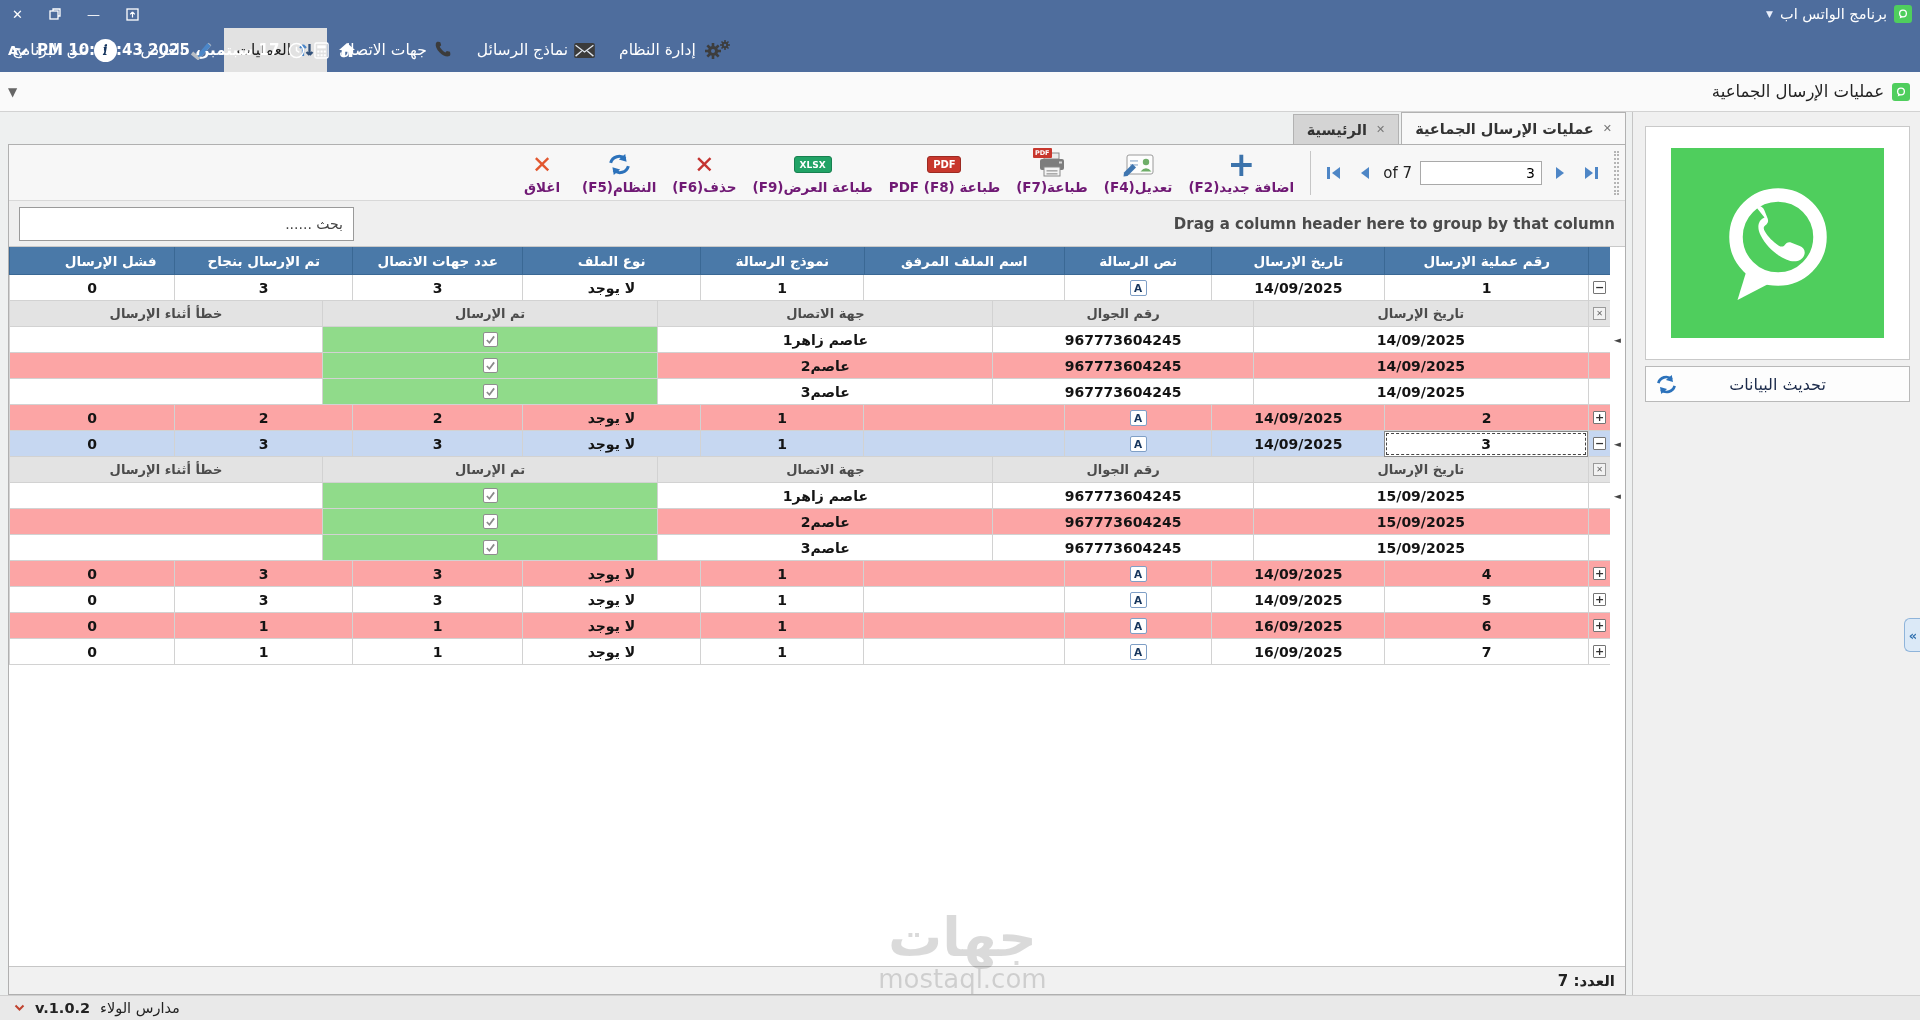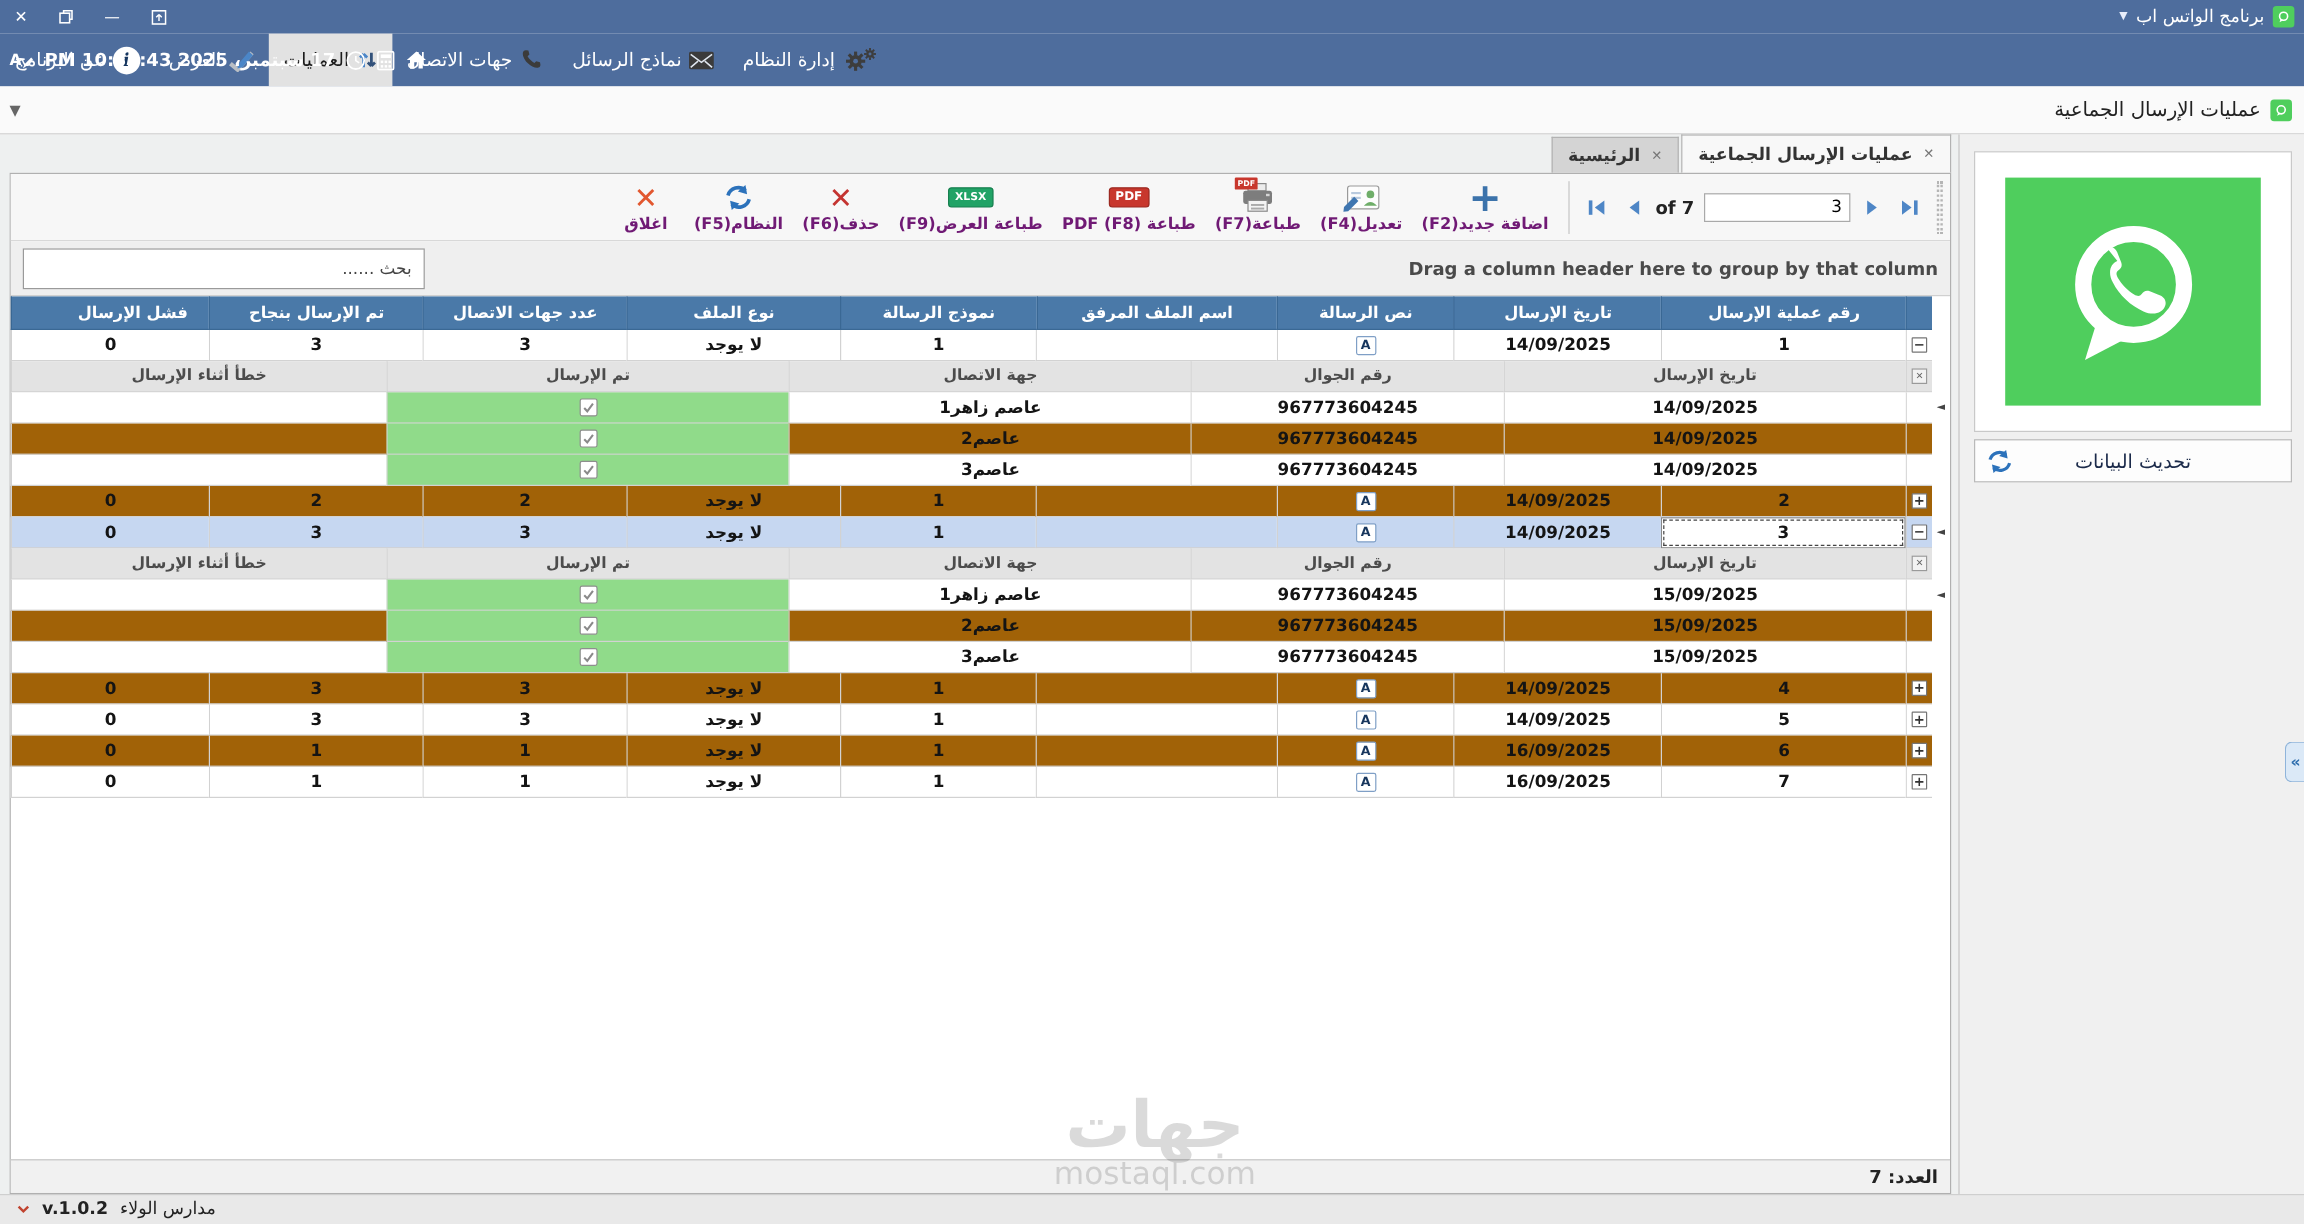--- a/index.html
+++ b/index.html
@@ -38,21 +38,21 @@
   .tab-x{color:#777;font-size:11px;font-weight:normal;}
   
   .panel{flex:1;background:#fff;border:1px solid #b0b0b0;display:flex;flex-direction:column;position:relative;min-height:0;}
   .toolbar{height:56px;background:#f7f7f7;border-bottom:1px solid #d8d8d8;display:flex;align-items:center;justify-content:flex-end;padding:0 6px;}
   .tbtn{display:flex;flex-direction:column;align-items:center;justify-content:center;min-width:64px;padding:3px 8px 2px;cursor:default;}
   .tbtn .ticon{height:26px;display:flex;align-items:center;justify-content:center;}
   .tbtn .tlabel{font-size:13.5px;font-weight:bold;color:#701a75;margin-top:1px;white-space:nowrap;direction:rtl;}
   .tsep{width:1px;height:44px;background:#c6c6c6;margin:0 8px;}
   .navgrp{display:flex;align-items:center;gap:8px;margin:0 4px;}
   .navbtn{display:flex;align-items:center;justify-content:center;width:22px;height:20px;cursor:default;}
-  .of-label{font-size:15px;font-weight:bold;color:#222;}
+  .of-label{font-size:15px;font-weight:normal;color:#222;}
   .nav-input{width:122px;height:24px;border:1px solid #a9a9a9;font-size:14px;text-align:right;padding:0 6px;
     font-family:"DejaVu Sans","Liberation Sans",sans-serif;}
   .tgrip{width:5px;height:44px;margin-left:8px;border-left:2px dotted #b5b5b5;border-right:2px dotted #b5b5b5;}
   .xbadge{color:#fff;font-weight:bold;border-radius:3px;display:flex;align-items:center;justify-content:center;}
   .badge-x{font-size:24px;font-weight:900;line-height:1;}
   .printer-wrap{position:relative;display:flex;}
   .pdf-chip{position:absolute;left:-4px;top:-4px;background:#c8372d;color:#fff;font-size:6.5px;font-style:normal;
     font-weight:bold;padding:1px 2px;border-radius:1px;}
   
   .group-row{height:46px;background:#efefef;border-bottom:1px solid #c9c9c9;display:flex;align-items:center;
@@ -64,21 +64,21 @@
   
   .grid{direction:rtl;background:#fff;}
   .grow{display:flex;align-items:stretch;width:100%;}
   .gut{width:15px;flex:0 0 15px;display:flex;align-items:center;justify-content:center;font-size:9px;color:#444;}
   .ghead .hc{background:#4a79a8;color:#fff;font-size:13.5px;font-weight:bold;height:28px;
     display:flex;align-items:center;justify-content:center;border-left:1px solid #3a6894;border-bottom:1px solid #3a6894;}
   .hc.exp-h{flex:0 0 22px;width:22px;}
   .c{height:26px;display:flex;align-items:center;justify-content:center;font-size:14px;font-weight:bold;color:#141414;
      border-left:1px solid #d2d2d2;border-bottom:1px solid #d2d2d2;background:#fff;overflow:hidden;}
   .c.expc{flex:0 0 22px;width:22px;}
-  .drow.alt .c{background:#a16207;}
+  .drow.alt .c{background:#fca5a5;}
   .drow.sel .c{background:#c6d7f1;}
   .c.focused{background:#fff !important;outline:1px dashed #444;outline-offset:-3px;border:1px solid #888;}
   .det-h .c{background:#e3e3e3;color:#4c4c4c;font-size:13px;height:26px;}
   .c.greencell{background:#90db8a !important;}
   .exp{width:13px;height:13px;border:1px solid #757575;background:#fff;color:#333;font-size:11px;line-height:11px;
     display:flex;align-items:center;justify-content:center;border-radius:1px;}
   .closr{width:13px;height:13px;border:1px solid #9a9a9a;background:#f2f2f2;color:#666;font-size:8px;
     display:flex;align-items:center;justify-content:center;}
   .a-icon{width:17px;height:16px;background:#fff;border:1px solid #7f9fc6;border-radius:2px;color:#17365d;
     font-size:10.5px;font-weight:bold;display:flex;align-items:center;justify-content:center;}

